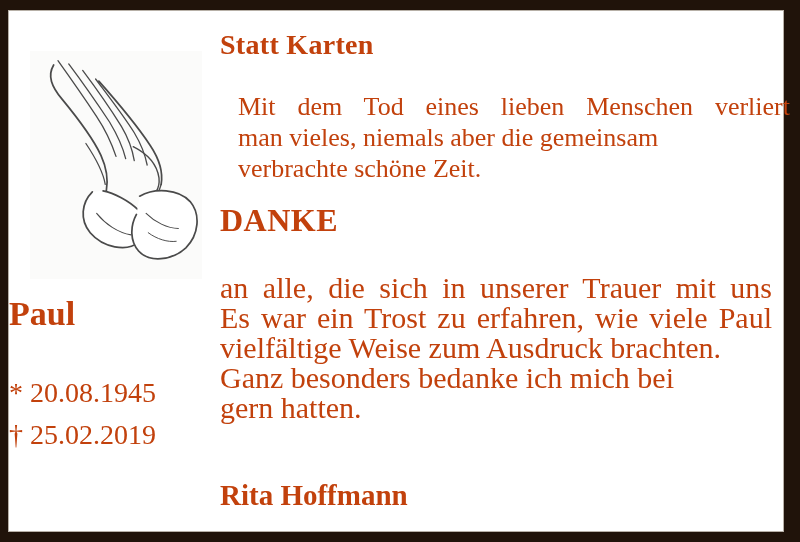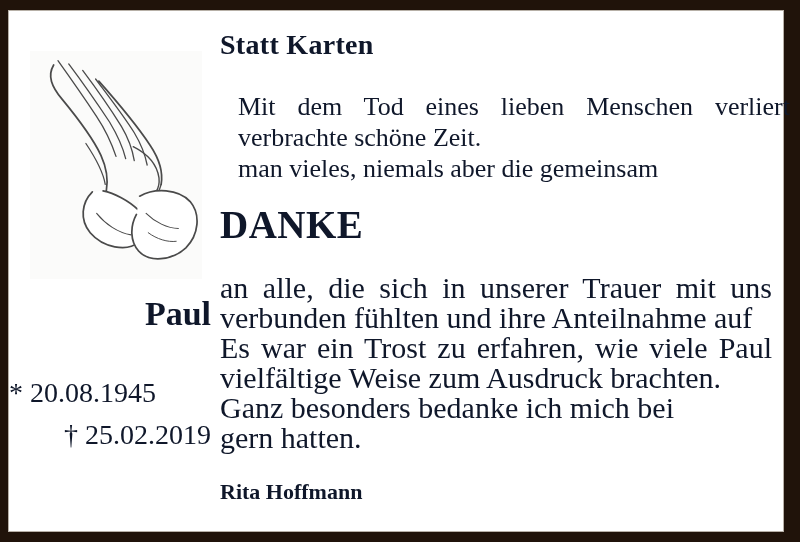--- a/index.html
+++ b/index.html
@@ -16,43 +16,43 @@
     background:#ffffff;
     border:1px solid #b7b0a7;
     box-sizing:border-box;
   }
   
   .hands-box{
     position:absolute;left:21px;top:40px;width:172px;height:228px;
     background:#fbfbfa;
   }
   .hands-box svg{display:block;width:100%;height:100%;}
-  .txt{position:absolute;color:#0f172a;}
+  .txt{position:absolute;color:#c2410c;}
   .header{
     left:211px;top:18px;width:552px;
     font-size:28px;font-weight:bold;letter-spacing:.3px;
   }
   .intro{left:229px;top:80px;width:552px;font-size:26px;line-height:31px;}
   .danke{
     left:211px;top:191px;width:552px;
-    font-size:39px;font-weight:bold;letter-spacing:.5px;
+    font-size:32px;font-weight:bold;letter-spacing:.5px;
   }
   .bodytxt{left:211px;top:262px;width:552px;font-size:30px;line-height:30px;}
   .line{white-space:nowrap;}
   .line.just{white-space:normal;text-align:justify;text-align-last:justify;}
   .signature{
     left:211px;top:468px;width:552px;
-    font-size:22px;font-weight:bold;
+    font-size:29px;font-weight:bold;
   }
   .name{
     left:0px;top:284px;width:202px;
-    font-size:34px;font-weight:bold;line-height:38px;text-align:right;
+    font-size:34px;font-weight:bold;line-height:38px;text-align:left;
   }
   .birth{left:0px;top:366px;width:202px;font-size:28px;text-align:left;}
-  .death{left:0px;top:408px;width:202px;font-size:28px;text-align:right;}
+  .death{left:0px;top:408px;width:202px;font-size:28px;text-align:left;}
 </style>
 </head>
 <body>
 
 <div class="page">
   <div class="sheet">
 
     <div class="hands-box">
       <svg viewBox="0 0 160 210">
         <g fill="none" stroke="#4a4a4a" stroke-width="1.6" stroke-linecap="round">
@@ -87,29 +87,28 @@
     <div class="txt name">
       <div class="line">Paul</div>
     </div>
     <div class="txt birth">* 20.08.1945</div>
     <div class="txt death">† 25.02.2019</div>
 
     <div class="txt header">Statt Karten</div>
 
     <div class="txt intro">
       <div class="line just">Mit dem Tod eines lieben Menschen verliert</div>
+      <div class="line">man vieles, niemals aber die gemeinsam</div>
       <div class="line">verbrachte schöne Zeit.</div>
-      <div class="line">man vieles, niemals aber die gemeinsam</div>
     </div>
 
     <div class="txt danke">DANKE</div>
 
     <div class="txt bodytxt">
       <div class="line just">an alle, die sich in unserer Trauer mit uns</div>
-      <div class="line">verbunden fühlten und ihre Anteilnahme auf</div>
       <div class="line just">Es war ein Trost zu erfahren, wie viele Paul</div>
       <div class="line">vielfältige Weise zum Ausdruck brachten.</div>
       <div class="line">Ganz besonders bedanke ich mich bei</div>
       <div class="line">gern hatten.</div>
     </div>
 
     <div class="txt signature">Rita Hoffmann</div>
 
   </div>
 </div>

